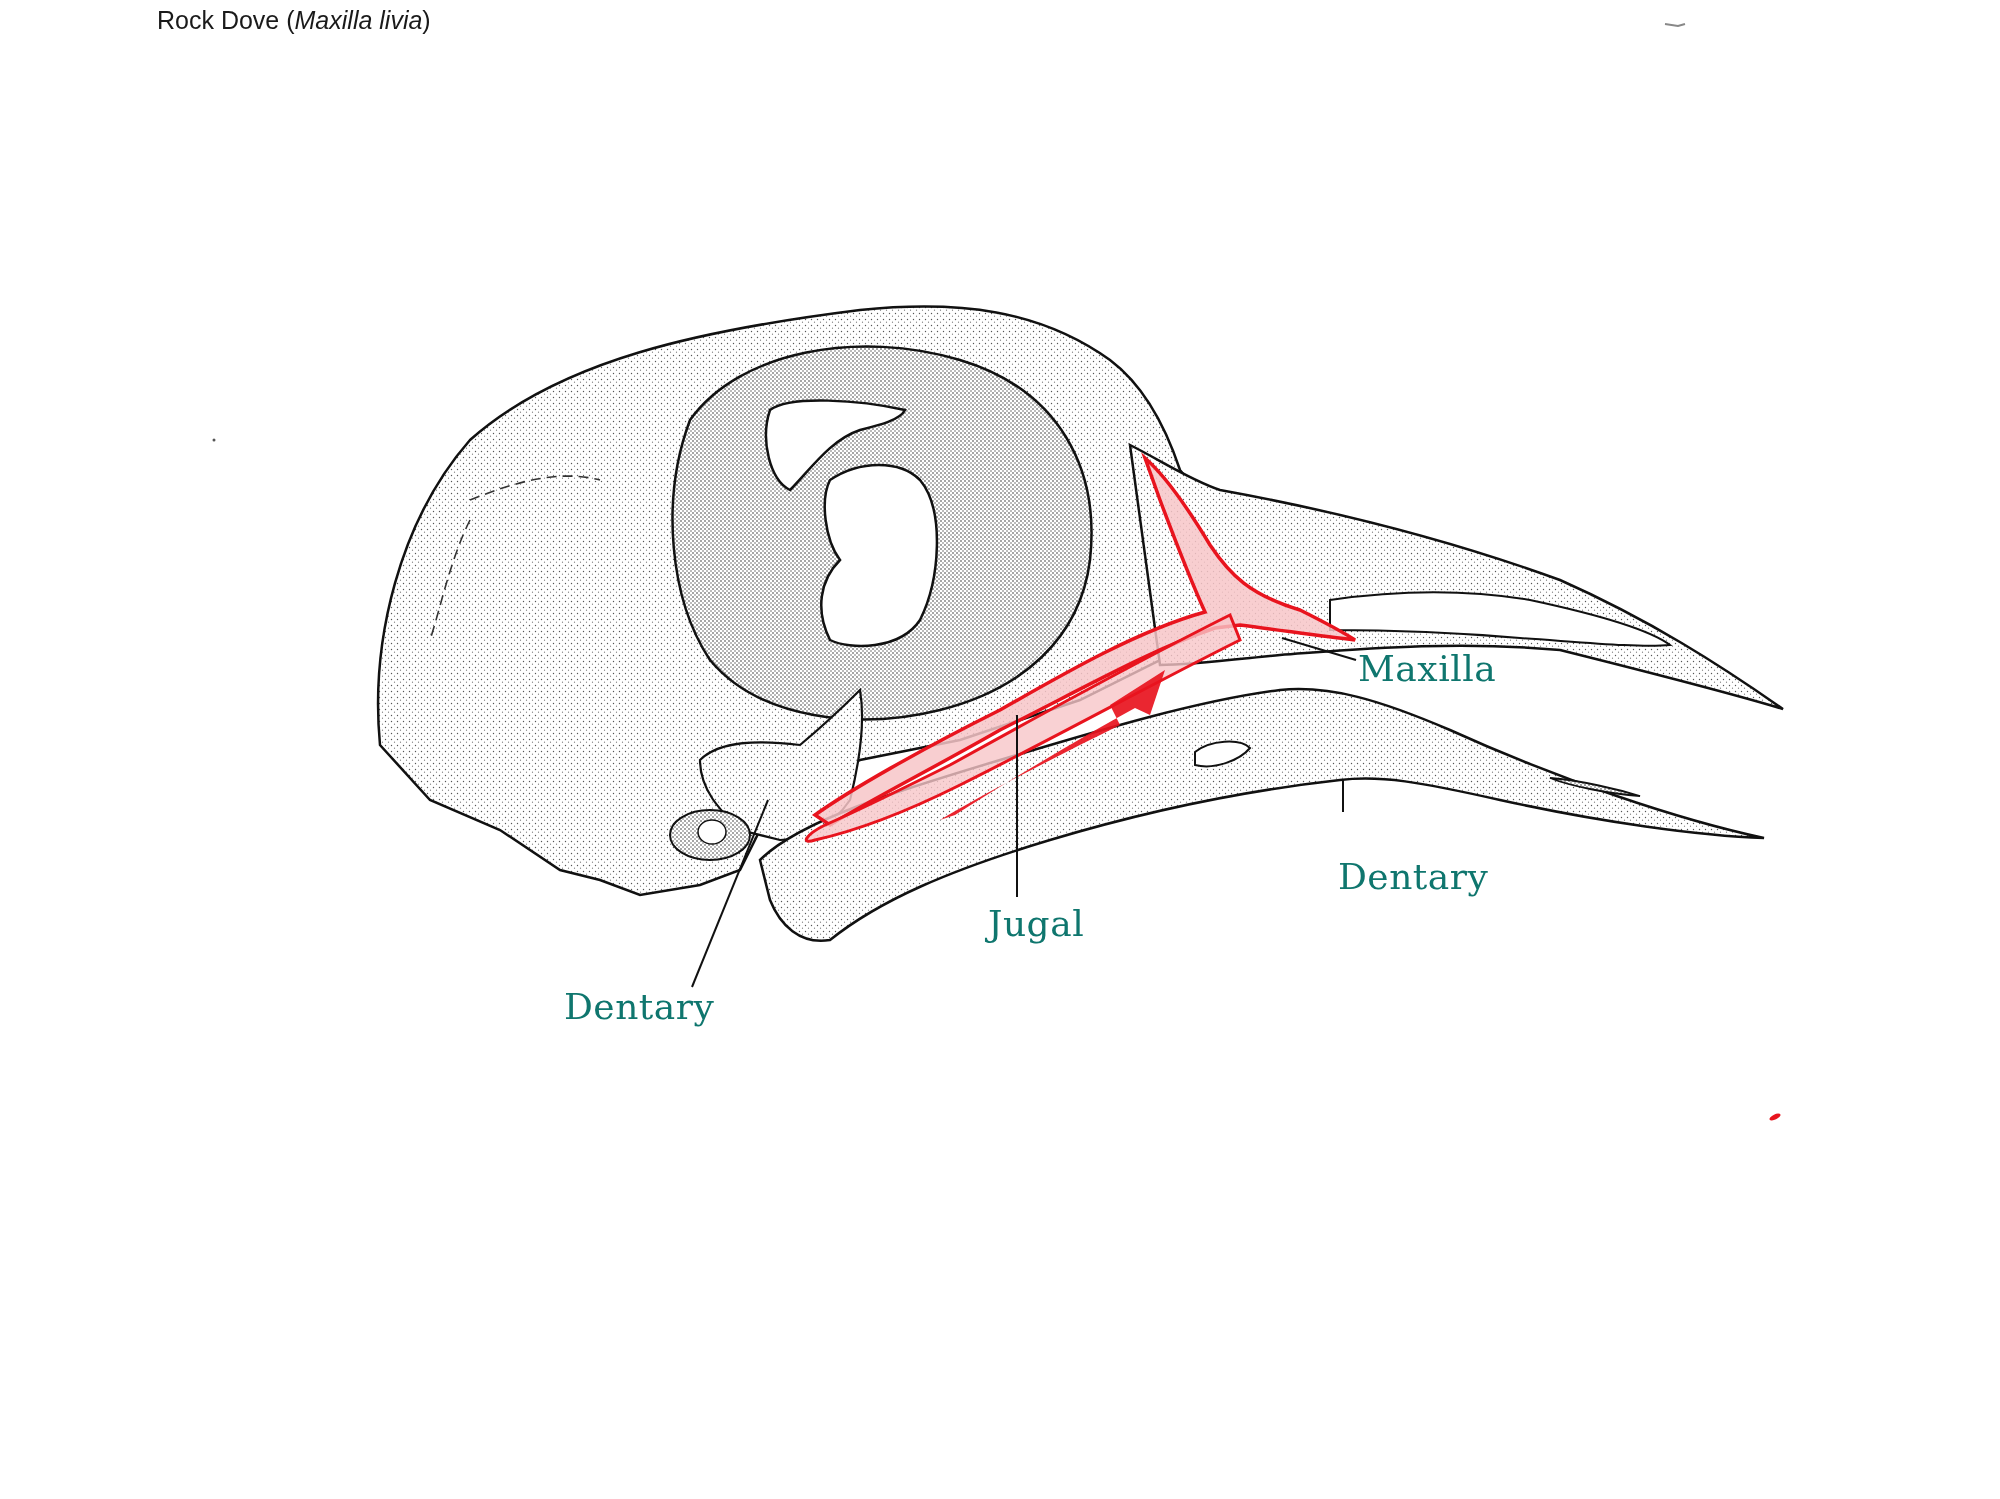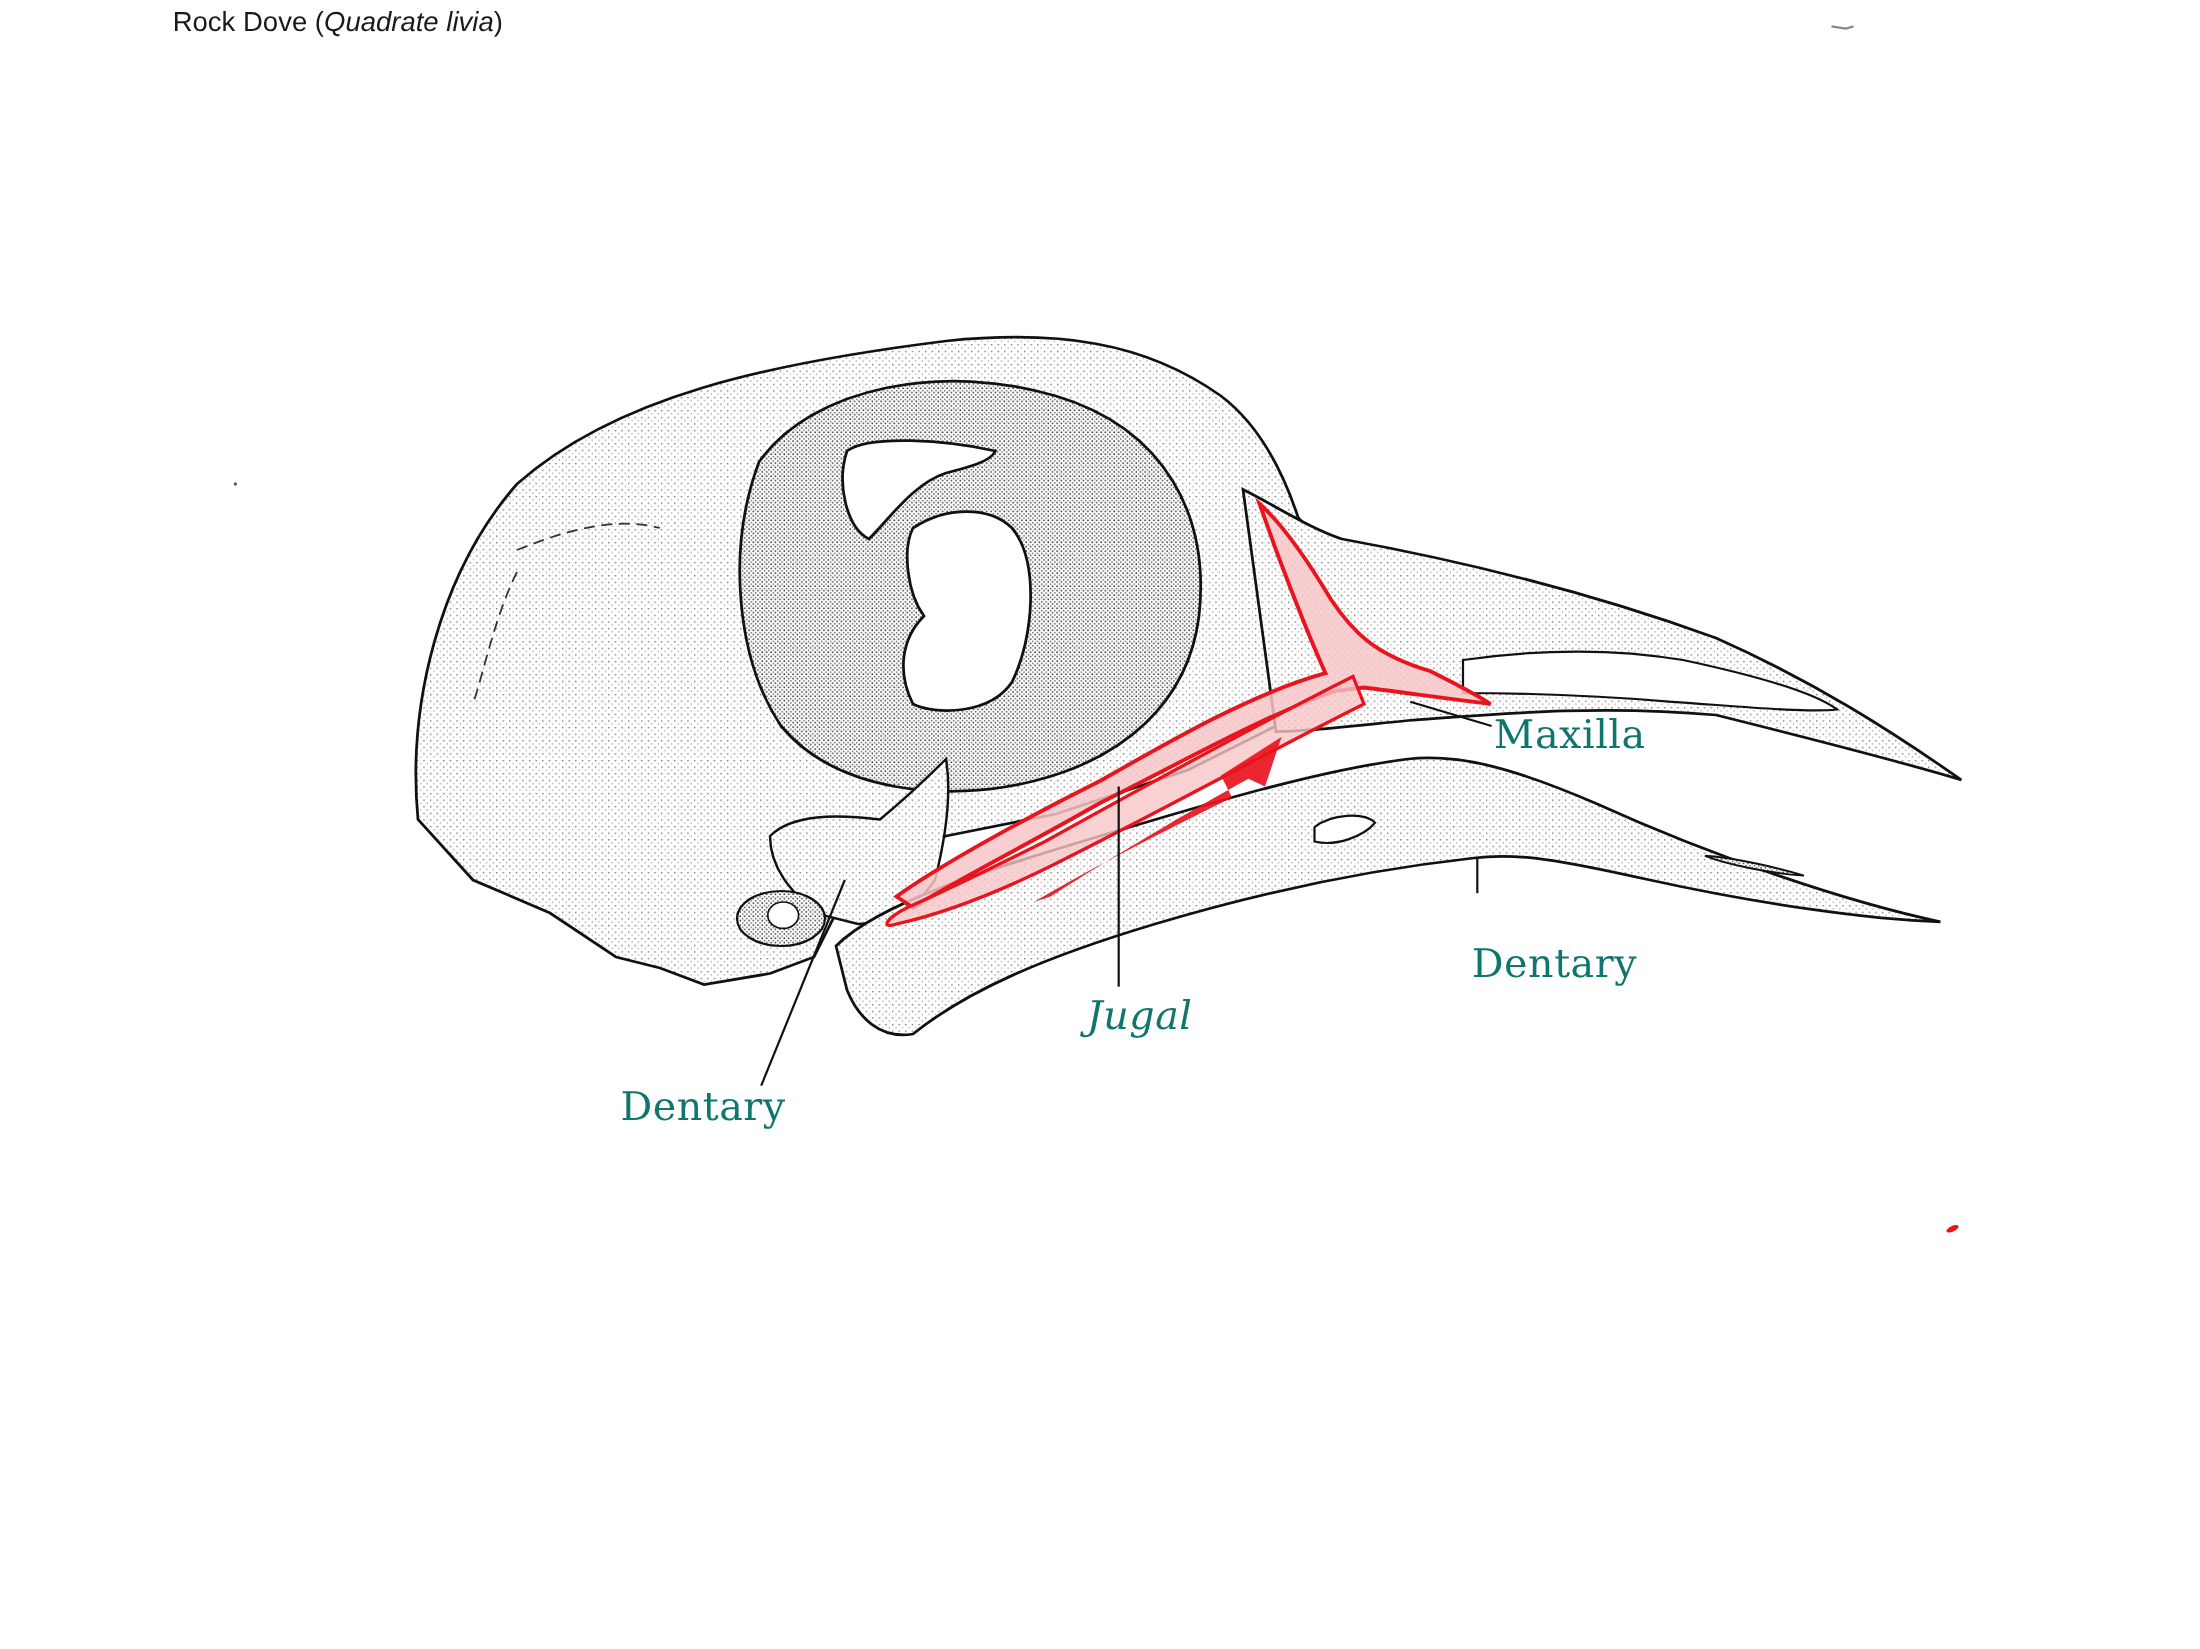--- a/index.html
+++ b/index.html
@@ -5,21 +5,21 @@
   html, body { margin:0; padding:0; background:#ffffff; }
   body { width:2000px; height:1499px; position:relative; overflow:hidden; font-family:"Liberation Sans", sans-serif; }
   #title { position:absolute; left:157px; top:6px; font-size:25px; color:#1a1a1a; font-family:"Liberation Sans", sans-serif; }
   #title .sci { font-style:italic; }
   .label { position:absolute; font-family:"DejaVu Serif", "Liberation Serif", serif; font-size:36px; color:#0f766e; letter-spacing:0.5px; }
   svg#figure { position:absolute; left:0; top:0; }
 </style>
 </head>
 <body>
 
-<div id="title"><span>Rock Dove (</span><span class="sci">Quadrate livia</span><span>)</span></div>
+<div id="title"><span>Rock Dove (</span><span class="sci">Maxilla livia</span><span>)</span></div>
 
 <svg id="figure" width="2000" height="1499" viewBox="0 0 2000 1499">
   <defs>
     <pattern id="stipple" width="6" height="6" patternUnits="userSpaceOnUse">
       <rect width="6" height="6" fill="#ffffff"></rect>
       <circle cx="1.5" cy="1.5" r="0.7" fill="#555"></circle>
       <circle cx="4.5" cy="4.2" r="0.6" fill="#777"></circle>
     </pattern>
     <pattern id="stippleDense" width="4" height="4" patternUnits="userSpaceOnUse">
       <rect width="4" height="4" fill="#ffffff"></rect>
@@ -60,14 +60,14 @@
   <line x1="1017" y1="715" x2="1017" y2="897" stroke="#111" stroke-width="2"></line>
   <line x1="768" y1="800" x2="692" y2="987" stroke="#111" stroke-width="2"></line>
 
   <path d="M1665,24 L1678,26 L1685,24" stroke="#888" stroke-width="2" fill="none"></path>
   <ellipse cx="1775" cy="1117" rx="6" ry="2.5" fill="#e8141e" transform="rotate(-25 1775 1117)"></ellipse>
   <circle cx="214" cy="440" r="1.5" fill="#555"></circle>
 </svg>
 
 <div class="label" style="left:1358px; top:648px;">Maxilla</div>
 <div class="label" style="left:1338px; top:816px;margin-top:40px;">Dentary</div>
-<div class="label" style="left:988px; top:903px;font-style:italic;">Jugal</div>
+<div class="label" style="left:988px; top:903px;">Jugal</div>
 <div class="label" style="left:564px; top:986px;">Dentary</div>
 
 </body></html>

